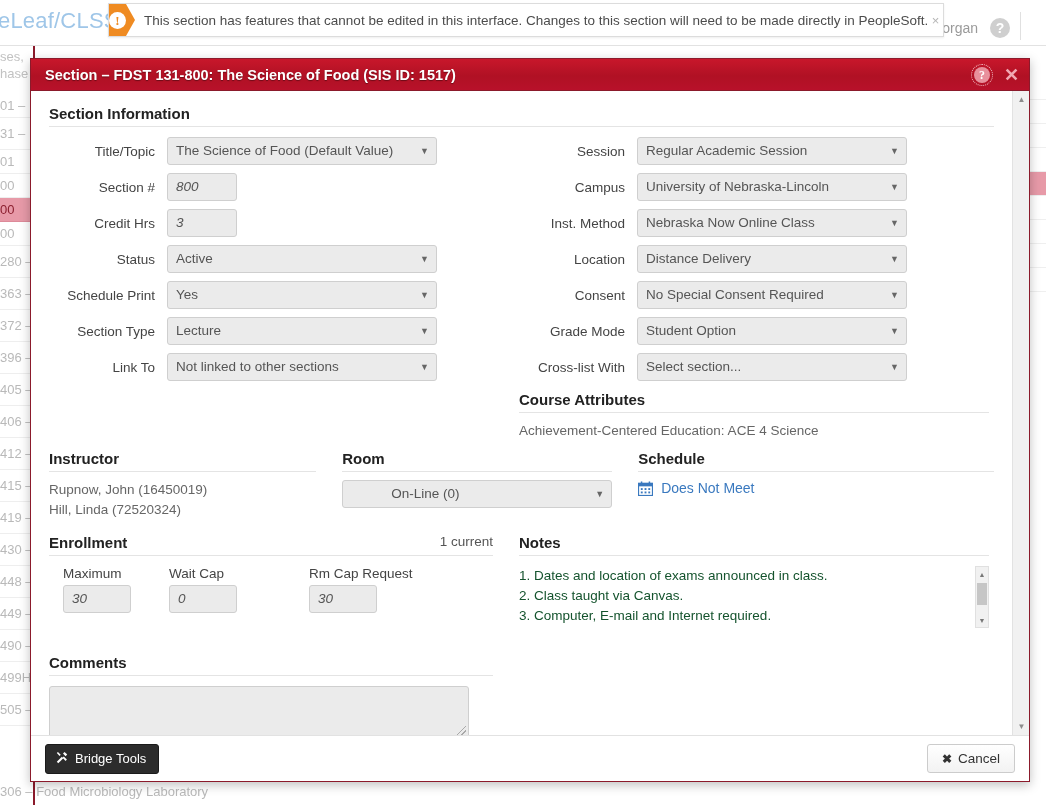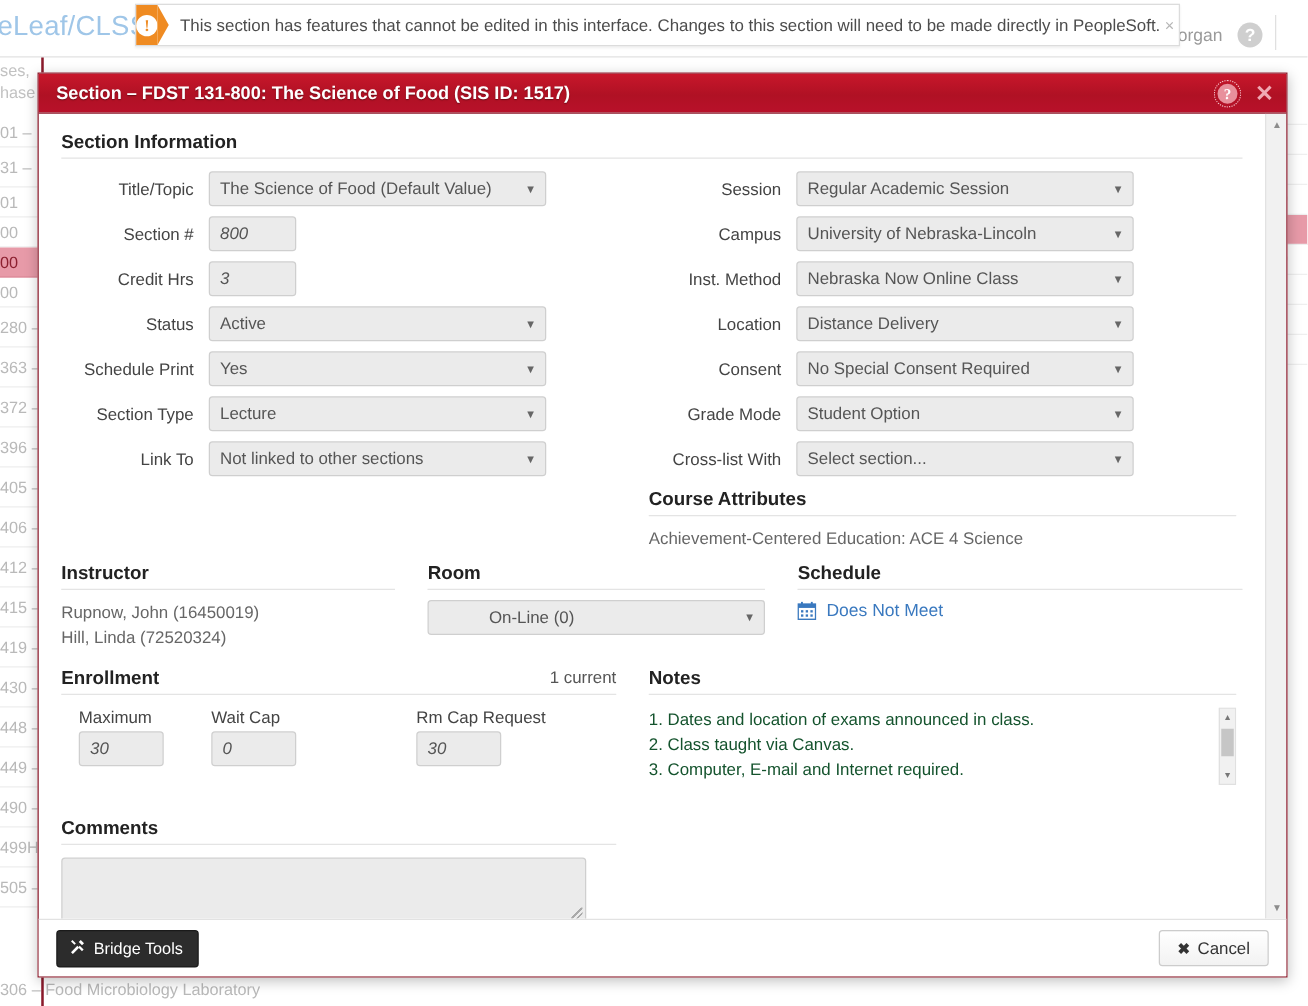--- a/index.html
+++ b/index.html
@@ -539,21 +539,21 @@
           </div>
           <div style="display:flex; padding-left:14px;">
             <div style="width:106px;">
               <div style="font-size:13.5px;color:#444;margin-bottom:4px;">Maximum</div>
               <div class="ctl-input" style="width:68px;">30</div>
             </div>
             <div style="width:140px;">
               <div style="font-size:13.5px;color:#444;margin-bottom:4px;">Wait Cap</div>
               <div class="ctl-input" style="width:68px;">0</div>
             </div>
-            <div style="width:140px;margin-left:24px;">
+            <div style="width:140px;">
               <div style="font-size:13.5px;color:#444;margin-bottom:4px;">Rm Cap Request</div>
               <div class="ctl-input" style="width:68px;">30</div>
             </div>
           </div>
         </div>
 
         <div class="col-right" style="padding-top:0;">
           <div class="section-h">Notes</div>
           <div class="notes-box">
             <div class="notes-list">1. Dates and location of exams announced in class.</div>

